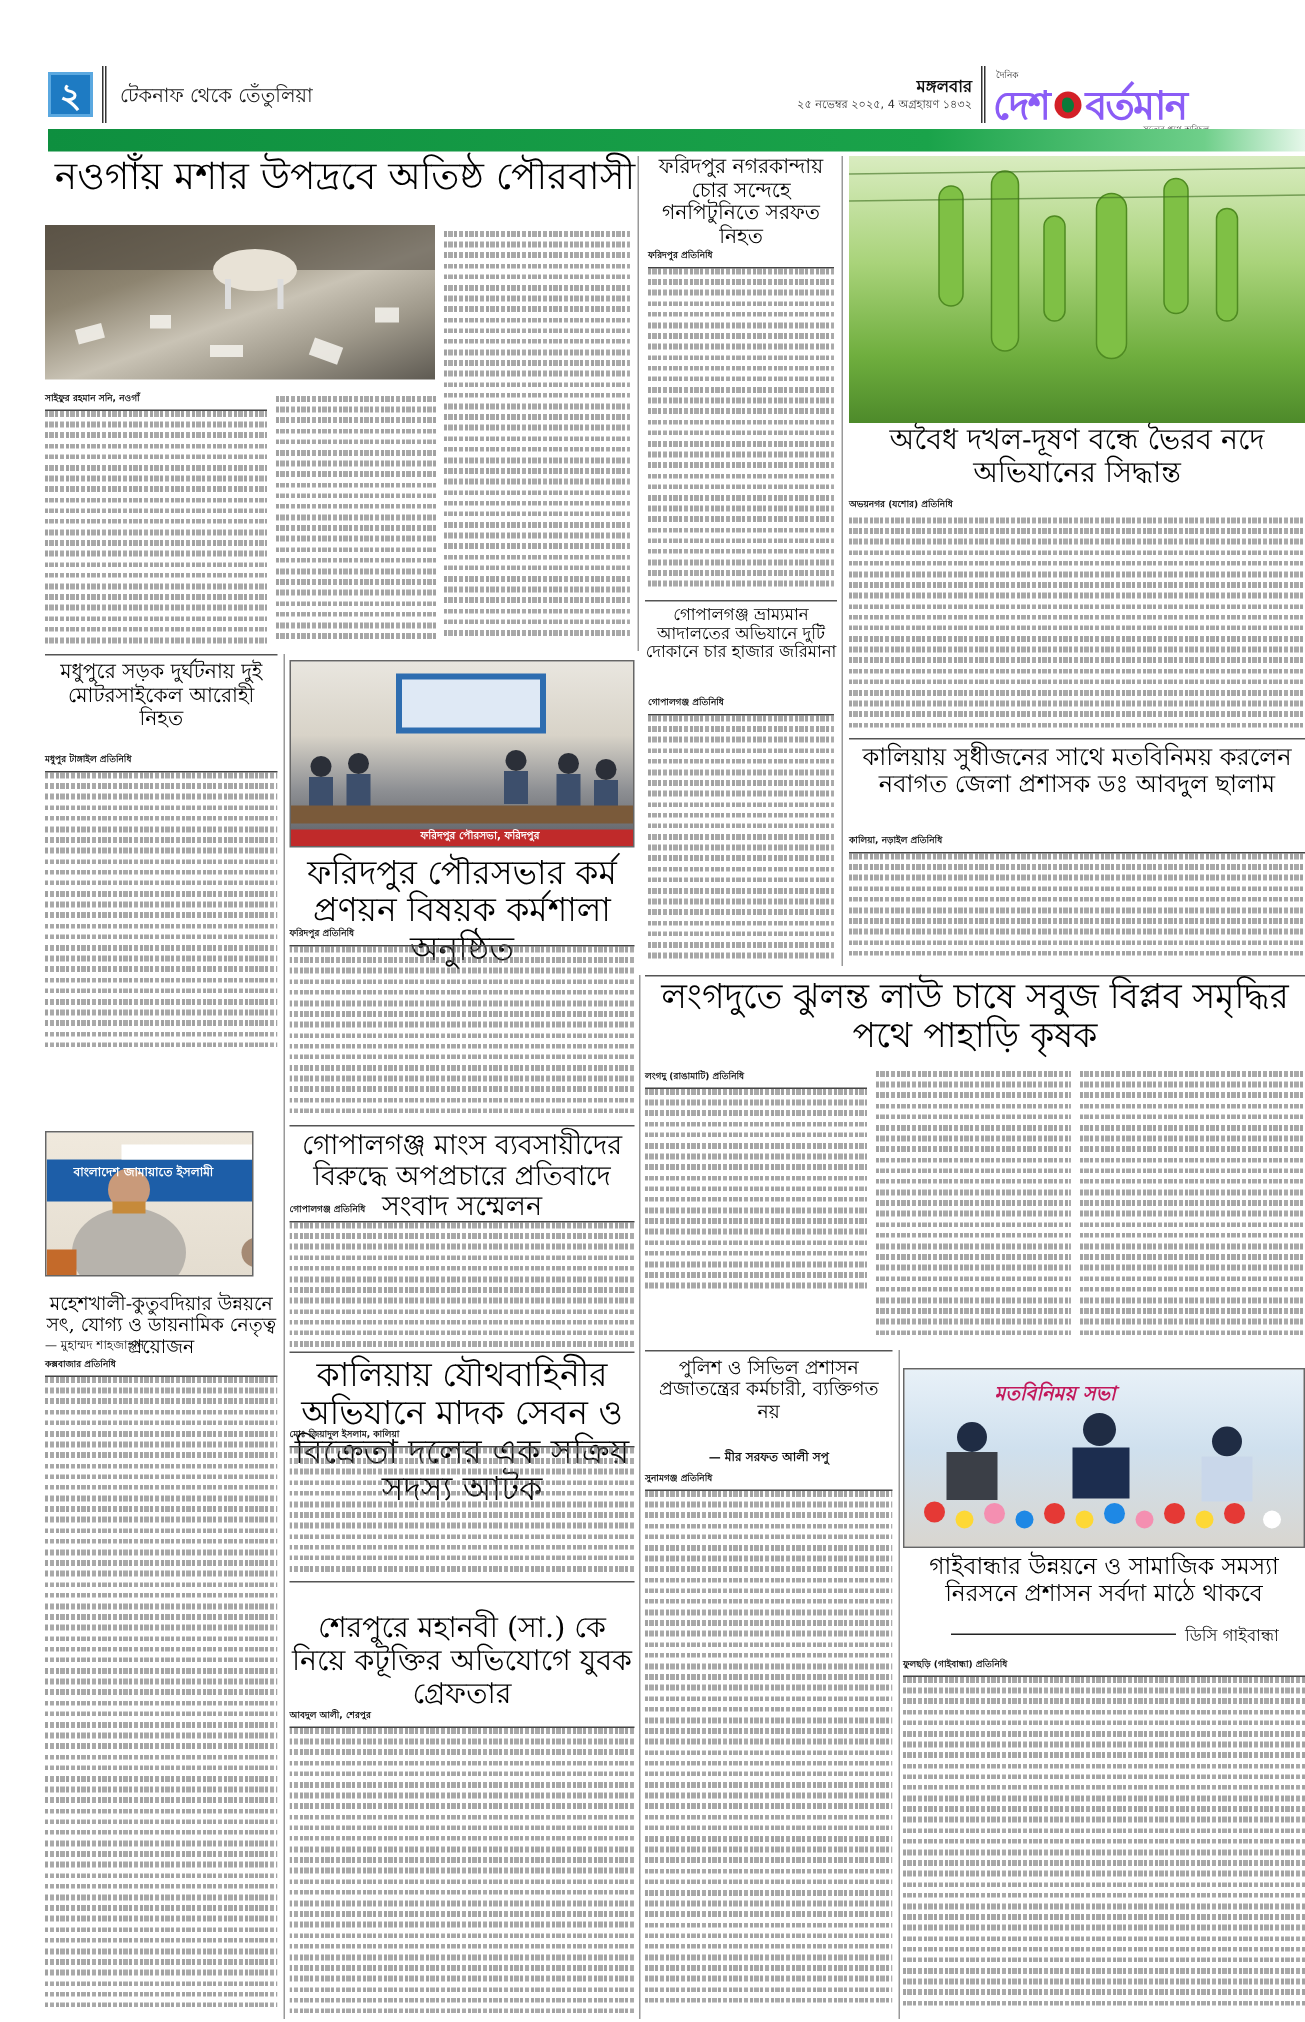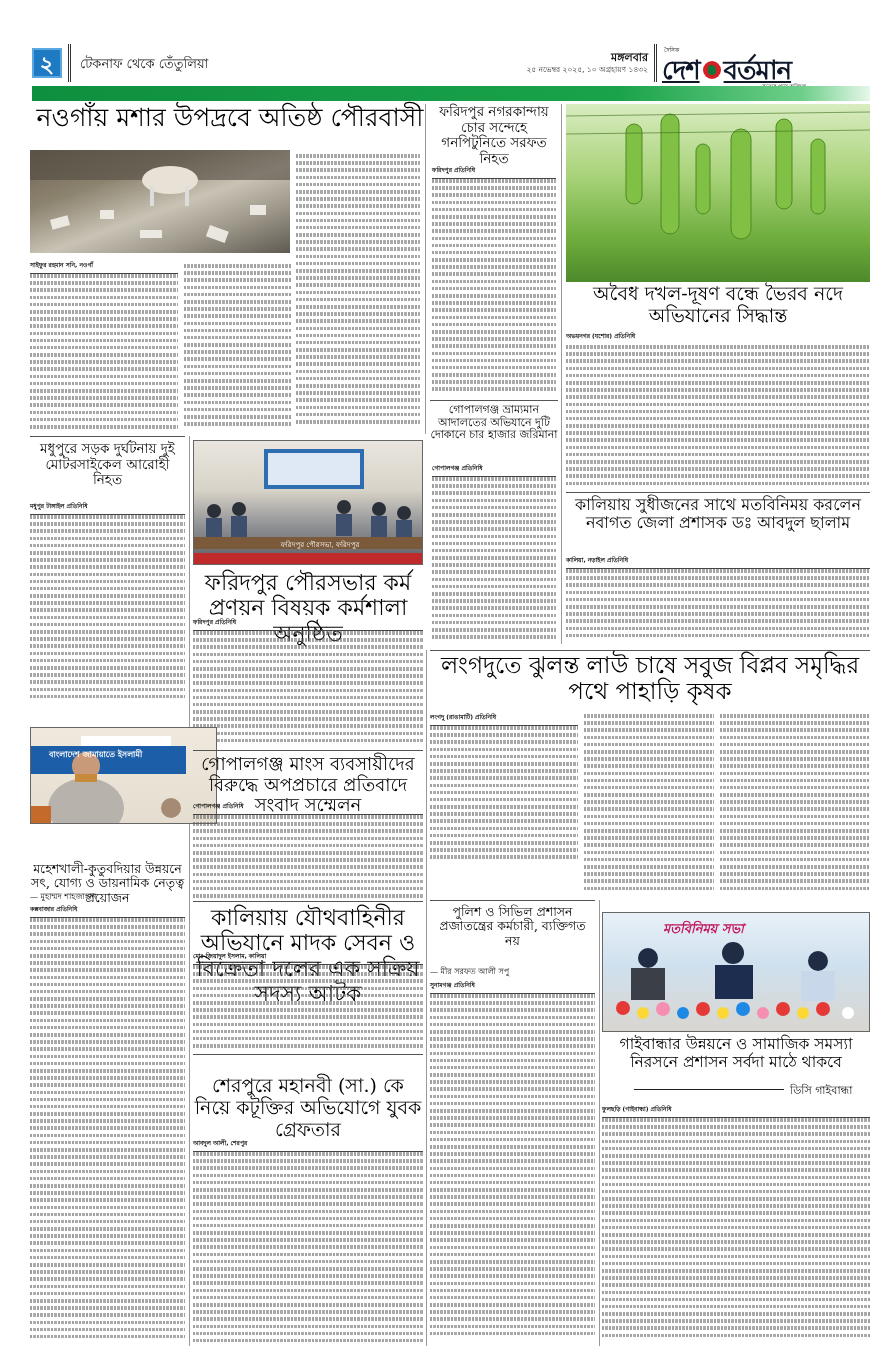--- a/index.html
+++ b/index.html
@@ -6,21 +6,21 @@
   html, body { width: 870px; height: 1348px; background: #fff; overflow: hidden; }
   body { font-family: "DejaVu Sans", sans-serif; color: #111; position: relative; }
   .abs { position: absolute; }
   
   .page-num { left: 32px; top: 48px; width: 30px; height: 30px; background: #1e7bc3; color: #fff; font-size: 22px; font-weight: bold; text-align: center; line-height: 30px; border: 2px solid #5aa8e0; }
   .vbar { width: 3px; border-left: 1px solid #333; border-right: 1px solid #333; }
   .section-name { left: 80px; top: 54px; font-size: 13px; color: #222; }
   .weekday { left: 520px; top: 49px; width: 128px; text-align: right; font-size: 11px; font-weight: bold; }
   .date { left: 470px; top: 64px; width: 178px; text-align: right; font-size: 7.5px; color: #333; }
   .logo-small { left: 664px; top: 45px; font-size: 6px; color: #333; }
-  .logo { left: 662px; top: 50px; font-size: 26px; font-weight: bold; color: #0f172a; letter-spacing: -1px; white-space: nowrap; text-decoration: underline; }
+  .logo { left: 662px; top: 50px; font-size: 26px; font-weight: bold; color: #8b5cf6; letter-spacing: -1px; white-space: nowrap; }
   .logo .dot { display: inline-block; width: 18px; height: 18px; background: #d32027; border-radius: 50%; vertical-align: middle; margin: 0 3px; position: relative; top: -2px; }
   .logo .dot::after { content: ""; position: absolute; left: 5px; top: 4px; width: 8px; height: 10px; background: #0b7a3a; border-radius: 40% 60% 50% 50%; }
   .tagline { left: 762px; top: 83px; font-size: 5.5px; color: #333; }
   .tagline-line { left: 690px; top: 86px; width: 70px; height: 1px; background: #444; }
   .green-bar { left: 32px; top: 86px; width: 838px; height: 15px; background: linear-gradient(90deg, #0e8f3f 0%, #1aa34a 70%, #6fcf8a 92%, #e6f7ea 100%); }
 
   
   .hl { font-family: "DejaVu Serif", serif; color: #000; line-height: 1.15; text-align: center; }
   .byline { font-size: 6px; font-weight: bold; border-bottom: 1px solid #444; padding-bottom: 2px; }
   .text { font-size: 5.2px; line-height: 7.2px; color: #222; text-align: justify; overflow: hidden; }
@@ -30,21 +30,21 @@
   .photo { overflow: hidden; }
   .boxed { border: 1px solid #666; }
 </style>
 </head>
 <body>
 
 <div class="abs page-num">২</div>
 <div class="abs vbar" style="left:68px;top:44px;height:38px;"></div>
 <div class="abs section-name">টেকনাফ থেকে তেঁতুলিয়া</div>
 <div class="abs weekday">মঙ্গলবার</div>
-<div class="abs date">২৫ নভেম্বর ২০২৫, ১০ অগ্রহায়ণ ১৪৩২</div>
+<div class="abs date">২৫ নভেম্বর ২০২৫, 4 অগ্রহায়ণ ১৪৩২</div>
 <div class="abs vbar" style="left:654px;top:44px;height:38px;"></div>
 <div class="abs logo-small">দৈনিক</div>
 <div class="abs logo">
   <span>দেশ</span><span class="dot"></span><span>বর্তমান</span>
 </div>
 <div class="abs tagline-line"></div>
 <div class="abs tagline">সত্যের পথে অবিচল</div>
 <div class="abs green-bar"></div>
 
 <div class="abs hl" style="left:30px;top:104px;width:400px;font-size:25px;">নওগাঁয় মশার উপদ্রবে অতিষ্ঠ পৌরবাসী</div>
@@ -280,21 +280,21 @@
     <g fill="#3d4f6c">
         <rect x="12" y="77" width="16" height="22"></rect>
         <rect x="37" y="75" width="16" height="22"></rect>
         <rect x="142" y="73" width="16" height="22"></rect>
         <rect x="177" y="75" width="16" height="22"></rect>
         <rect x="202" y="79" width="16" height="22"></rect>
       </g>
     <rect x="0" y="96" width="230" height="12" fill="#7a5a3a"></rect>
     <rect x="0" y="112" width="230" height="13" fill="#c02a2a"></rect>
   </svg>
-  <div class="abs" style="left:0;bottom:12px;width:252px;height:13px;font-size:7px;color:#fff;font-weight:normal;text-align:center;line-height:13px;">ফরিদপুর পৌরসভা, ফরিদপুর</div>
+  <div class="abs" style="left:0;bottom:0;width:252px;height:13px;font-size:7px;color:#fff;font-weight:bold;text-align:center;line-height:13px;">ফরিদপুর পৌরসভা, ফরিদপুর</div>
 </div>
 <div class="abs hl" style="left:193px;top:570px;width:230px;font-size:22px;">ফরিদপুর পৌরসভার কর্ম প্রণয়ন বিষয়ক কর্মশালা অনুষ্ঠিত</div>
 <div class="abs byline" style="left:193px;top:617px;width:230px;">ফরিদপুর প্রতিনিধি</div>
 <div class="abs text" style="left:193px;top:629px;width:230px;height:118px;">
   <span class="l"></span>
     <span class="l"></span>
     <span class="l"></span>
     <span class="l"></span>
     <span class="l"></span>
     <span class="l"></span>
@@ -426,21 +426,21 @@
     <span class="l"></span>
     <span class="l"></span>
     <span class="l"></span>
     <span class="l"></span>
     <span class="l"></span>
     <span class="l"></span>
     <span class="l"></span>
     <span class="l"></span>
 </div>
 
-<div class="abs photo boxed" style="left:30px;top:727px;width:187px;height:97px;background:linear-gradient(180deg,#f0e9dd 0%,#e4ddd0 100%);">
+<div class="abs photo boxed" style="left:30px;top:754px;width:139px;height:97px;background:linear-gradient(180deg,#f0e9dd 0%,#e4ddd0 100%);">
   <svg width="155" height="97">
     <rect x="0" y="18" width="155" height="28" fill="#1d5ea8"></rect>
     <rect x="50" y="8" width="90" height="10" fill="#ffffff"></rect>
     <ellipse cx="55" cy="80" rx="38" ry="30" fill="#b7b3ac"></ellipse>
     <circle cx="55" cy="38" r="14" fill="#c99a7a"></circle>
     <rect x="44" y="46" width="22" height="8" fill="#c68a3a"></rect>
     <rect x="0" y="78" width="20" height="19" fill="#c46a2a"></rect>
     <circle cx="140" cy="80" r="10" fill="#a58a74"></circle>
   </svg>
   <div class="abs" style="left:18px;top:20px;width:130px;font-size:8px;color:#fff;font-weight:bold;">বাংলাদেশ জামায়াতে ইসলামী</div>
@@ -541,21 +541,21 @@
     <span class="l"></span>
     <span class="l"></span>
     <span class="l"></span>
     <span class="l"></span>
     <span class="l"></span>
     <span class="l"></span>
 </div>
 
 <div class="abs rule-h" style="left:430px;top:900px;width:165px;"></div>
 <div class="abs hl" style="left:430px;top:905px;width:165px;font-size:12.5px;">পুলিশ ও সিভিল প্রশাসন প্রজাতন্ত্রের কর্মচারী, ব্যক্তিগত নয়</div>
-<div class="abs" style="left:430px;top:965px;width:165px;font-size:8px;text-align:left;font-family:'DejaVu Serif',serif;">— মীর সরফত আলী সপু</div>
+<div class="abs" style="left:430px;top:965px;width:165px;font-size:8px;text-align:center;font-family:'DejaVu Serif',serif;font-weight:bold;">— মীর সরফত আলী সপু</div>
 <div class="abs byline" style="left:430px;top:980px;width:165px;">সুনামগঞ্জ প্রতিনিধি</div>
 <div class="abs text" style="left:430px;top:992px;width:165px;height:354px;">
   <span class="l"></span>
     <span class="l"></span>
     <span class="l"></span>
     <span class="l"></span>
     <span class="l"></span>
     <span class="l"></span>
     <span class="l"></span>
     <span class="l"></span>

